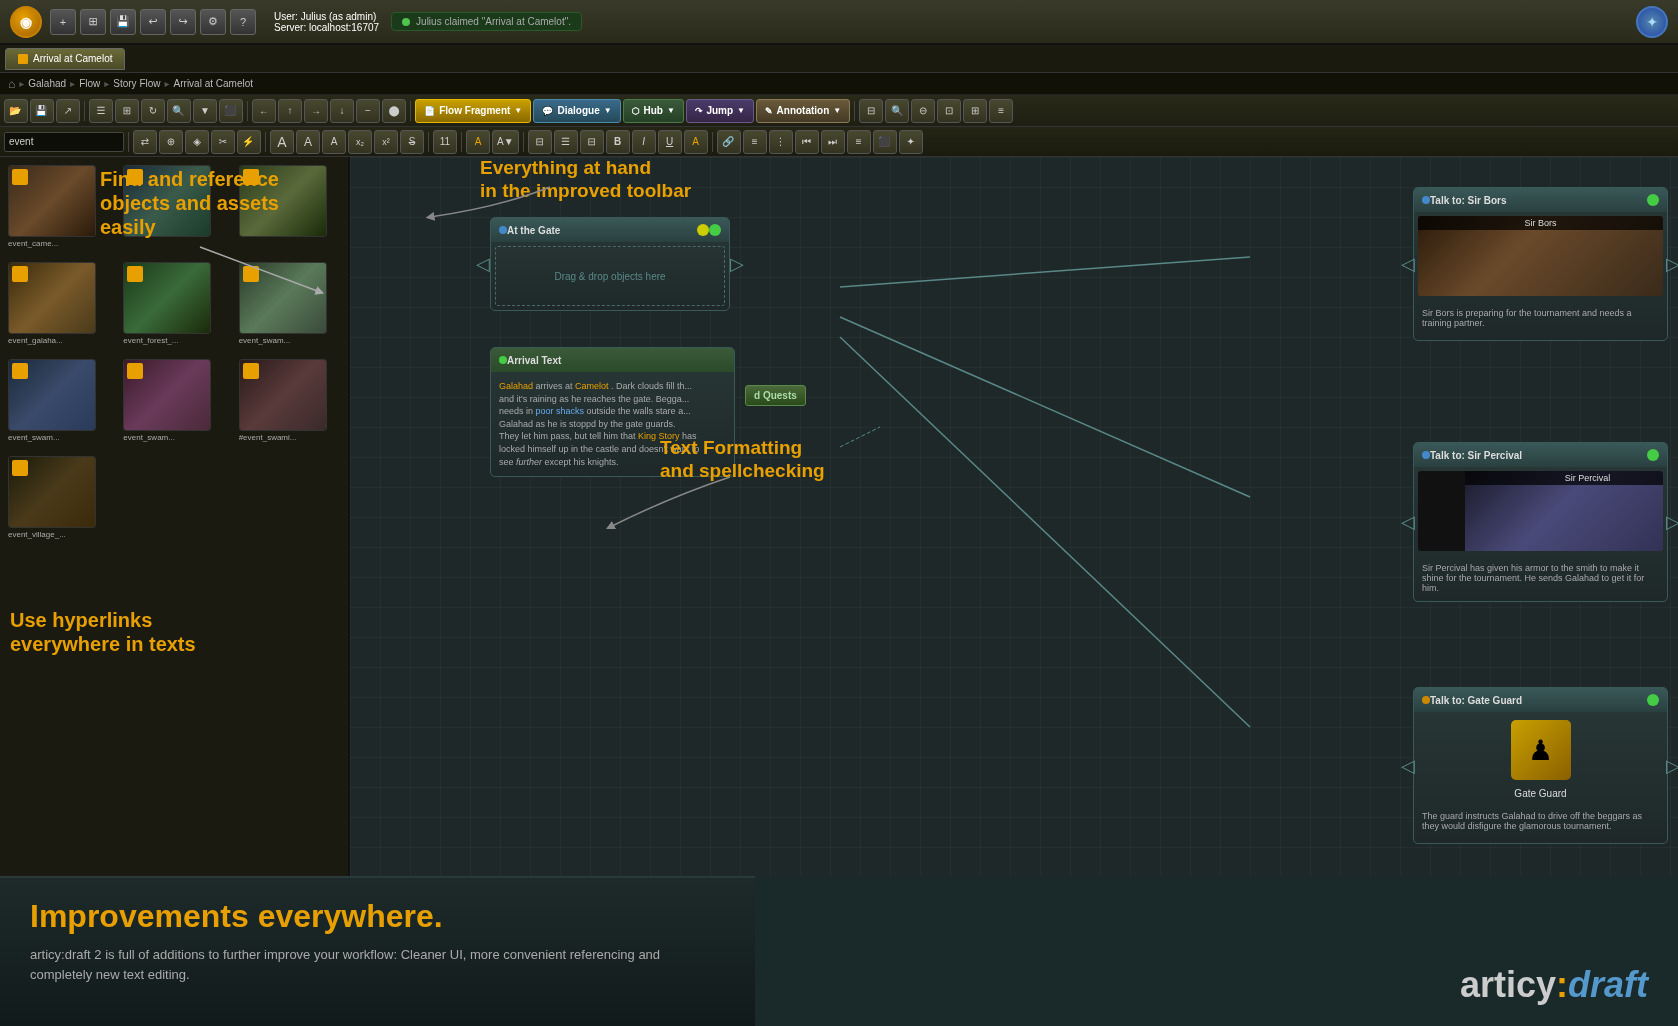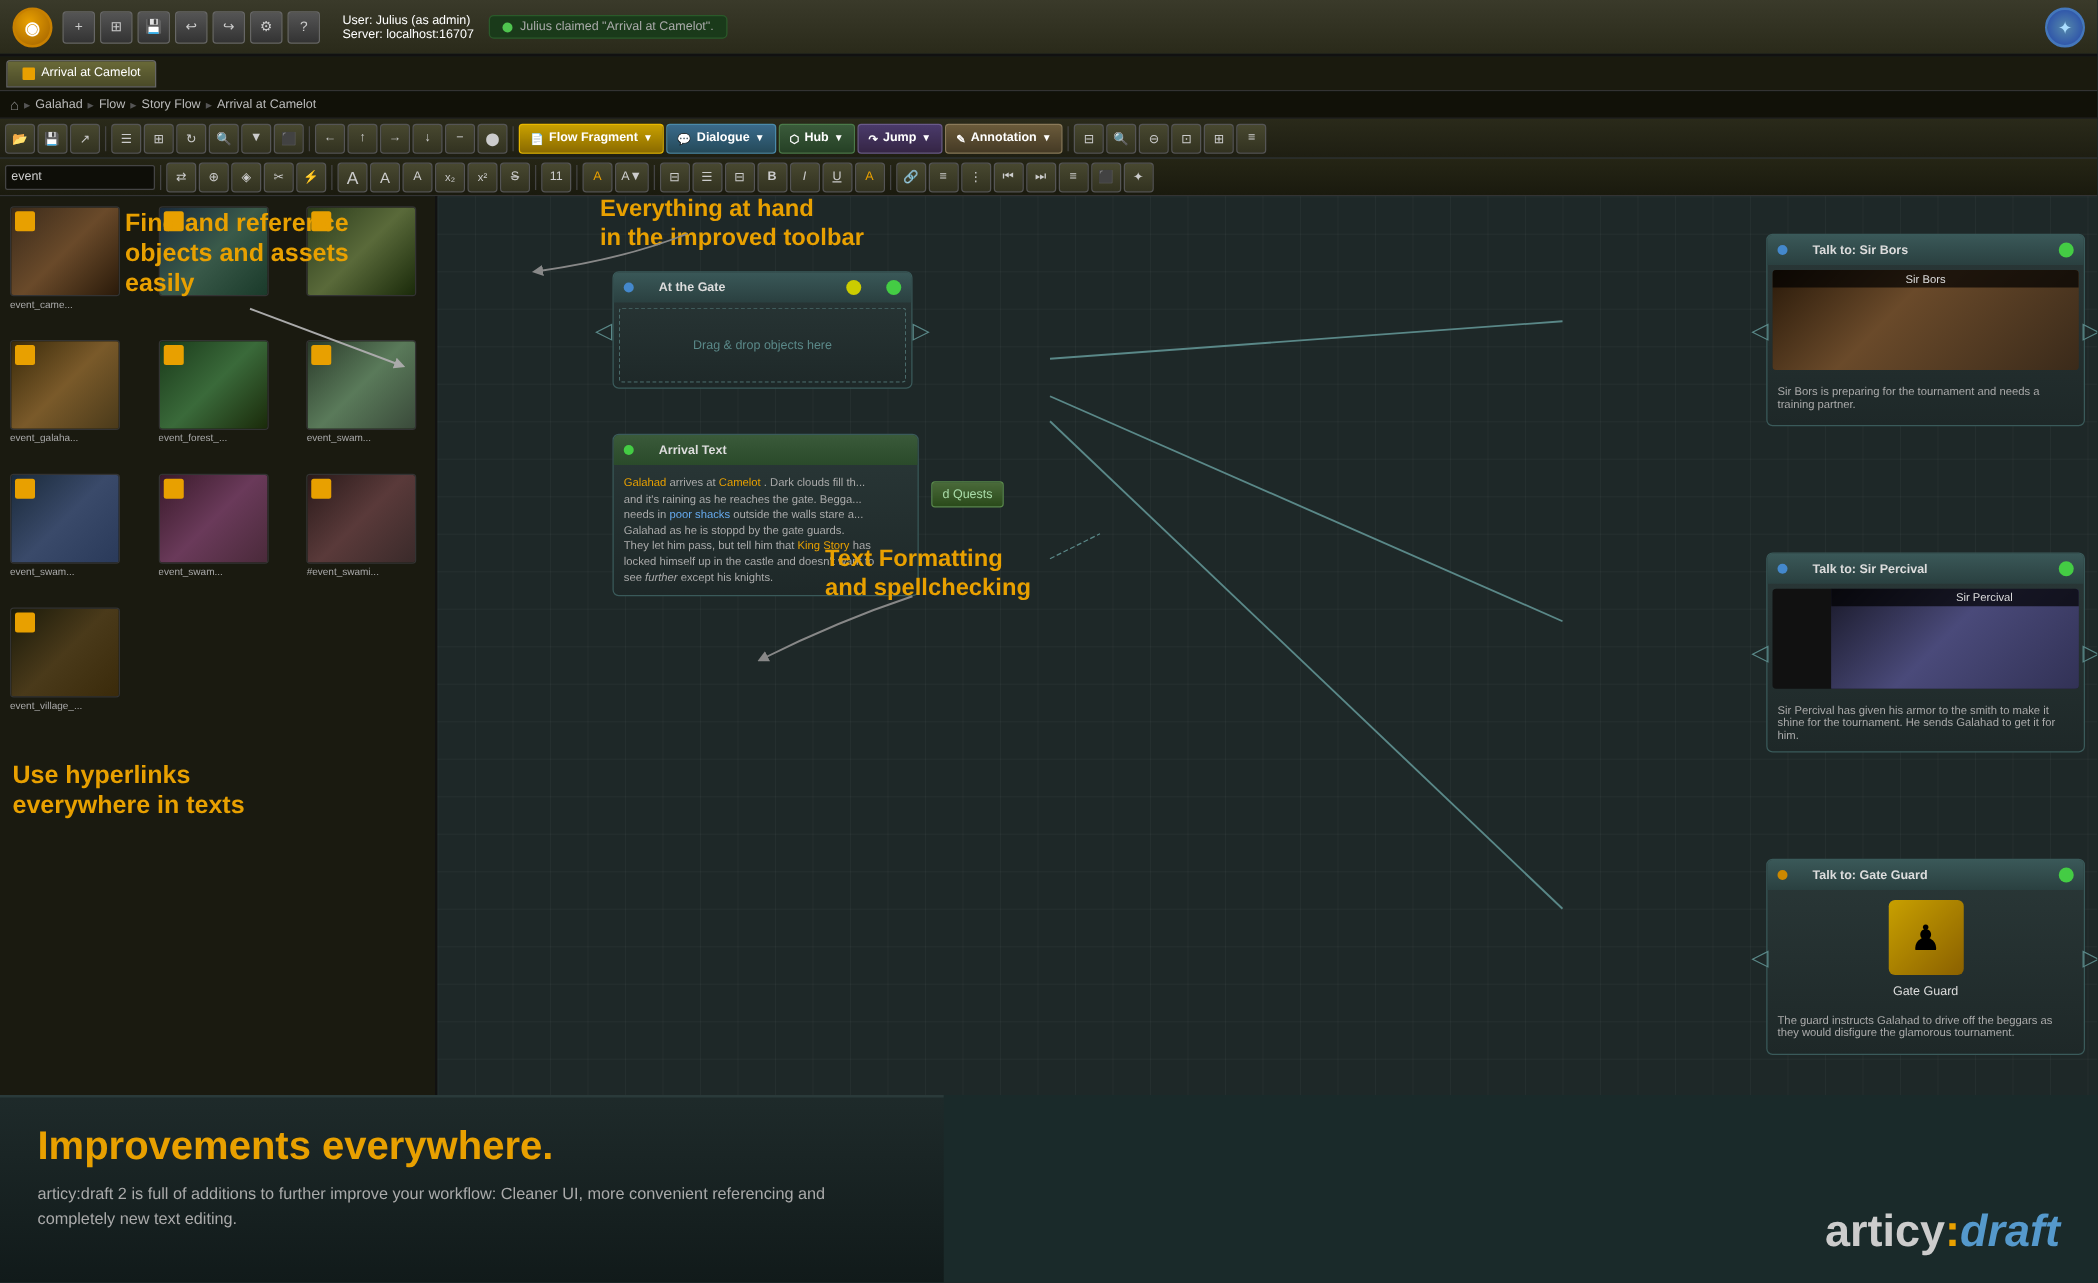--- a/index.html
+++ b/index.html
@@ -192,21 +192,21 @@
       width: 350px;
       background: #1a1a10;
       border-right: 2px solid #111;
       padding: 8px;
       overflow: hidden;
       position: relative;
     }
     .asset-grid {
       display: grid;
       grid-template-columns: repeat(3, 1fr);
-      gap: 24px;
+      gap: 14px;
     }
     .asset-item {
       position: relative;
       cursor: pointer;
     }
     .asset-thumb {
       width: 88px;
       height: 72px;
       border-radius: 3px;
       overflow: hidden;
@@ -249,21 +249,21 @@
       border-radius: 5px;
       min-width: 200px;
     }
     .flow-node-header {
       height: 24px;
       background: linear-gradient(180deg, #3a5858 0%, #2a4040 100%);
       border-radius: 4px 4px 0 0;
       display: flex;
       align-items: center;
       padding: 0 8px;
-      gap: 20px;
+      gap: 0;
     }
     .node-title { font-size: 10px; color: #ddd; font-weight: bold; }
     .node-dot { width: 8px; height: 8px; border-radius: 50%; }
     .node-dot.blue { background: #4488cc; }
     .node-dot.green { background: #44cc44; }
     .node-dot.orange { background: #cc8800; }
     .node-dot.yellow { background: #cccc00; }
     .node-body {
       padding: 8px;
       font-size: 9px;
@@ -724,21 +724,21 @@
         <span>They let him pass, but tell him that </span>
         <span class="text-highlight-orange">King Story</span>
         <span> has</span><br>
         <span>locked himself up in the castle and doesn't want to</span><br>
         <span>see </span>
         <span class="text-italic">further</span>
         <span> except his knights.</span>
       </div>
     </div>
 
-    <div style="position:absolute;left:395px;top:228px;">
+    <div style="position:absolute;left:395px;top:228px;font-weight:bold;">
       <div class="quest-node-inner">
         <span>d Quests</span>
       </div>
     </div>
 
     <div class="flow-node sir-bors-node" style="position:absolute;right:10px;top:30px;width:255px;">
       <div class="flow-node-header">
         <div class="node-dot blue"></div>
         <span class="node-title">Talk to: Sir Bors</span>
         <div class="node-header-spacer"></div>

